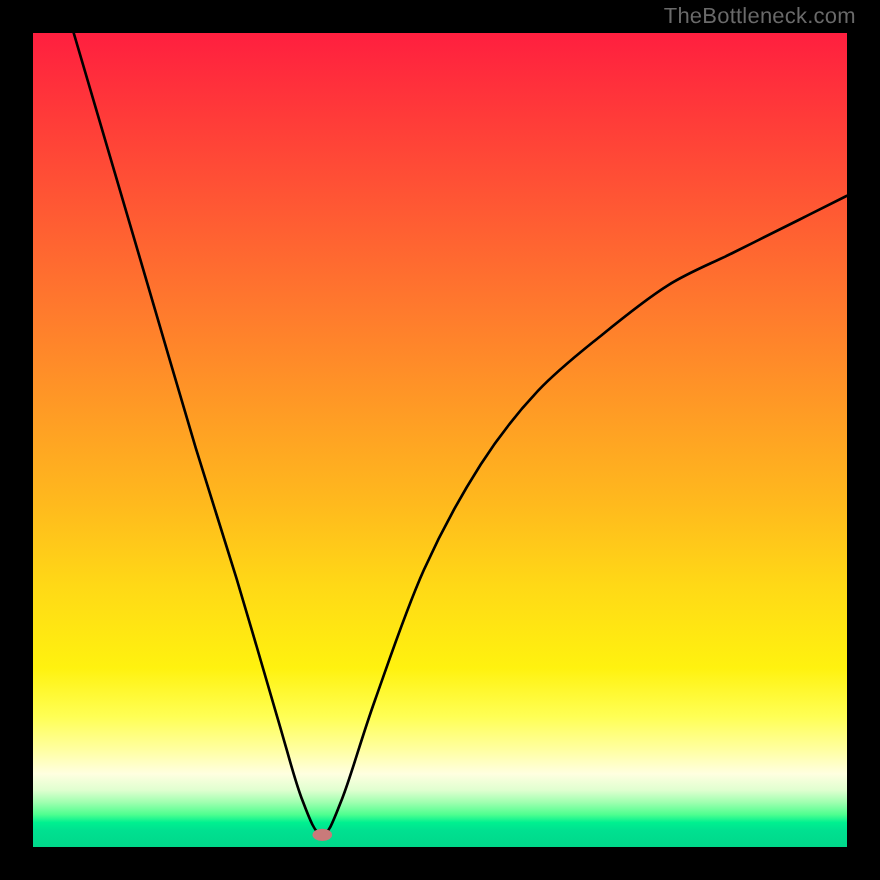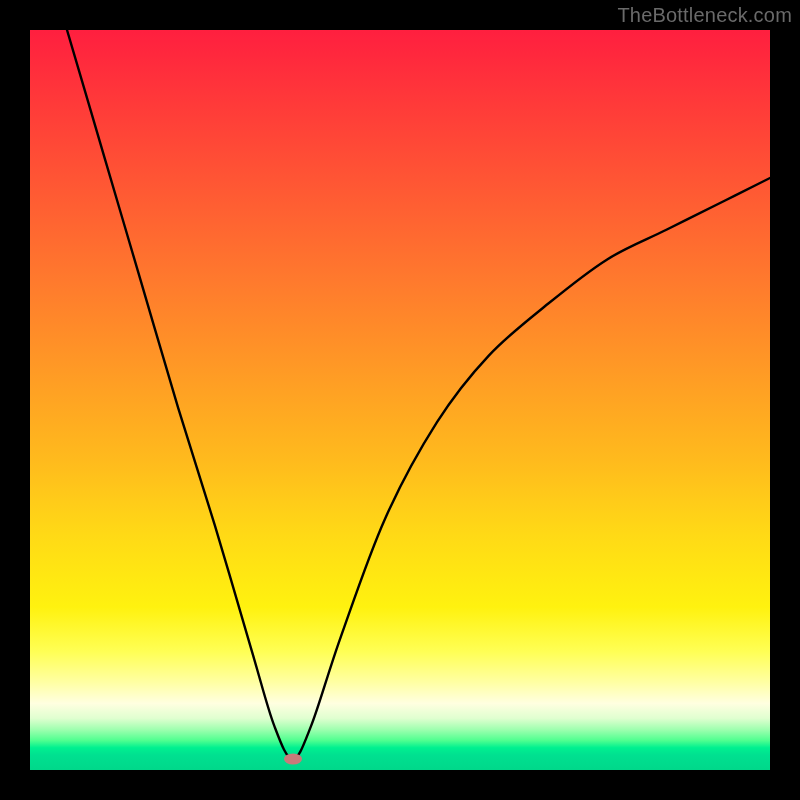--- a/index.html
+++ b/index.html
@@ -56,21 +56,21 @@
     position: absolute;
     width: 18px;
     height: 11px;
     border-radius: 50% / 50%;
     background: #c97a7a;
     transform: translate(-50%, -50%);
   }
   .watermark {
     position: absolute;
     top: 4px;
-    right: 8px;
+    right: 22px;
     color: #6a6a6a;
     font-size: 20px;
     letter-spacing: 0.2px;
     font-weight: 400;
     user-select: none;
   }
 </style>
 </head>
 <body>
 

